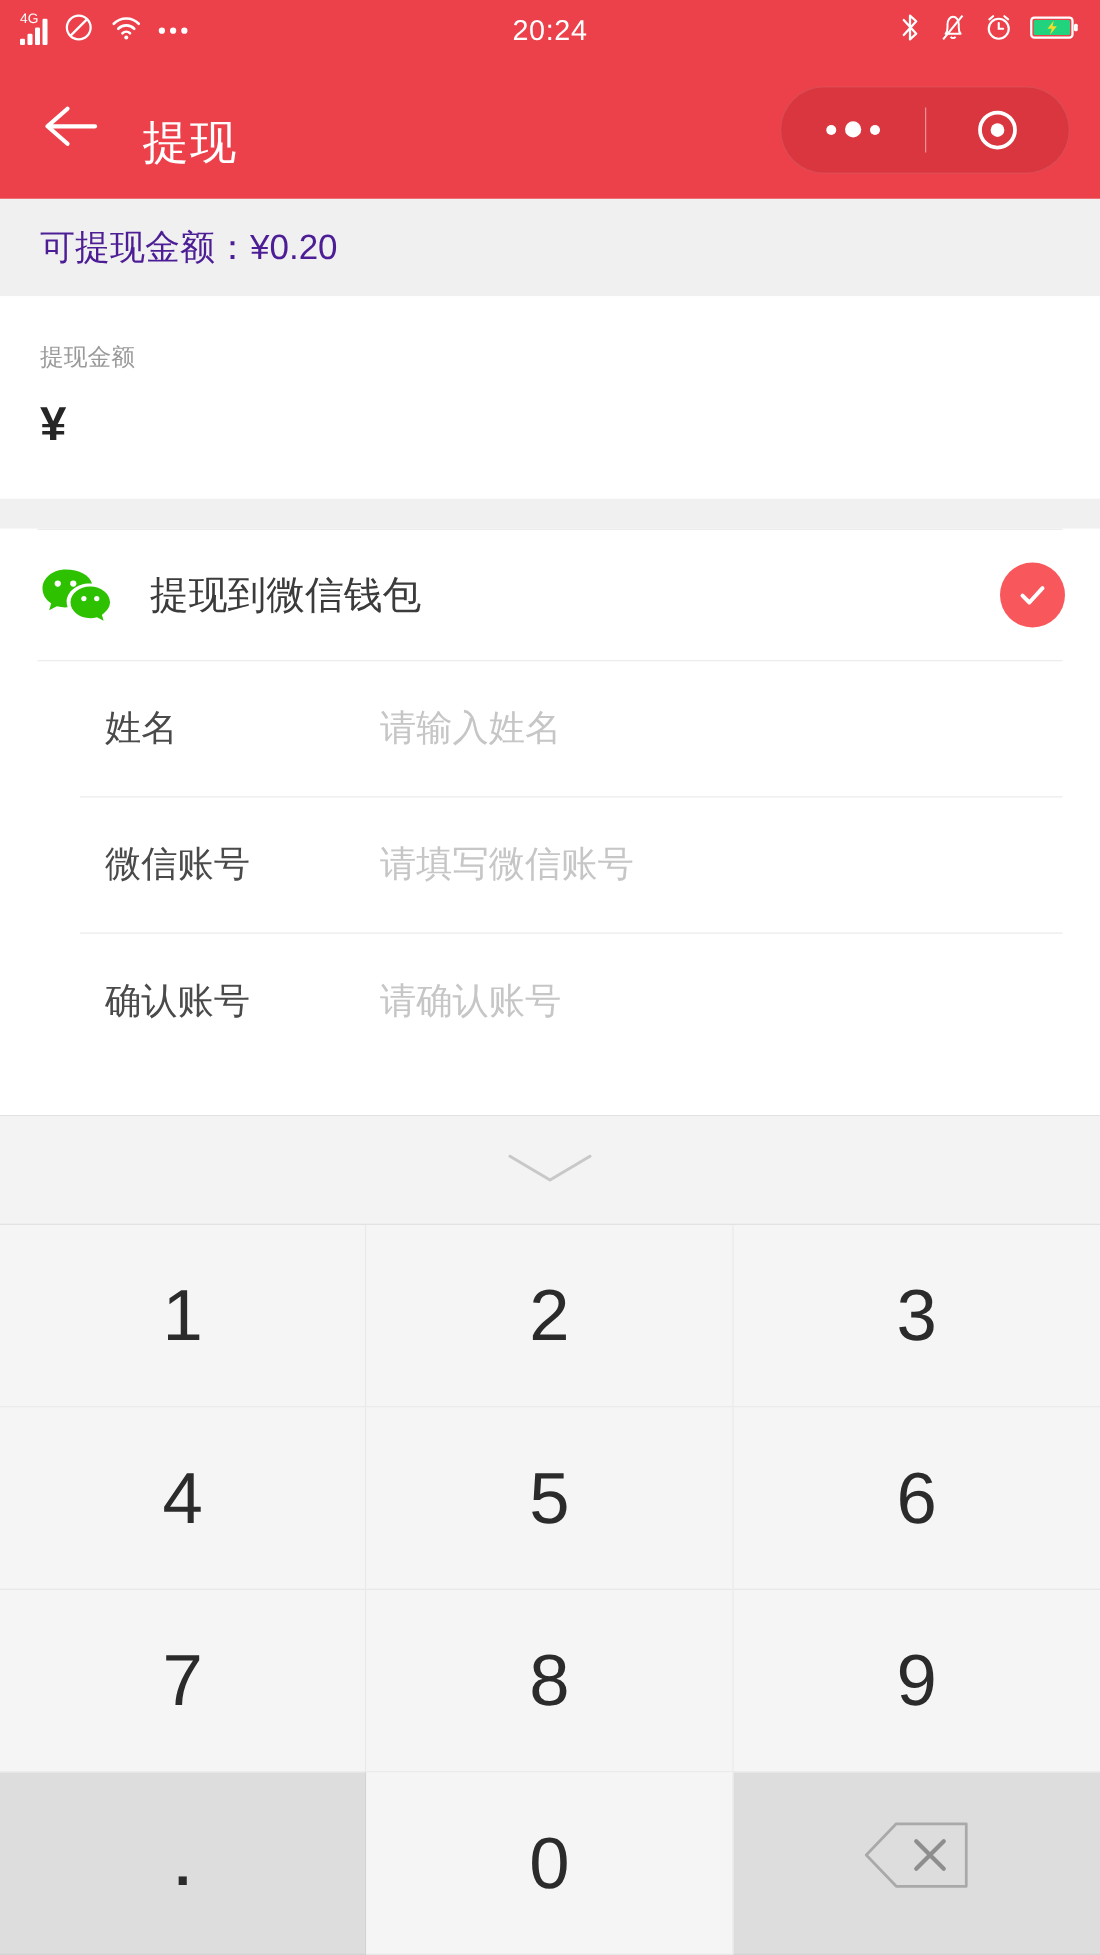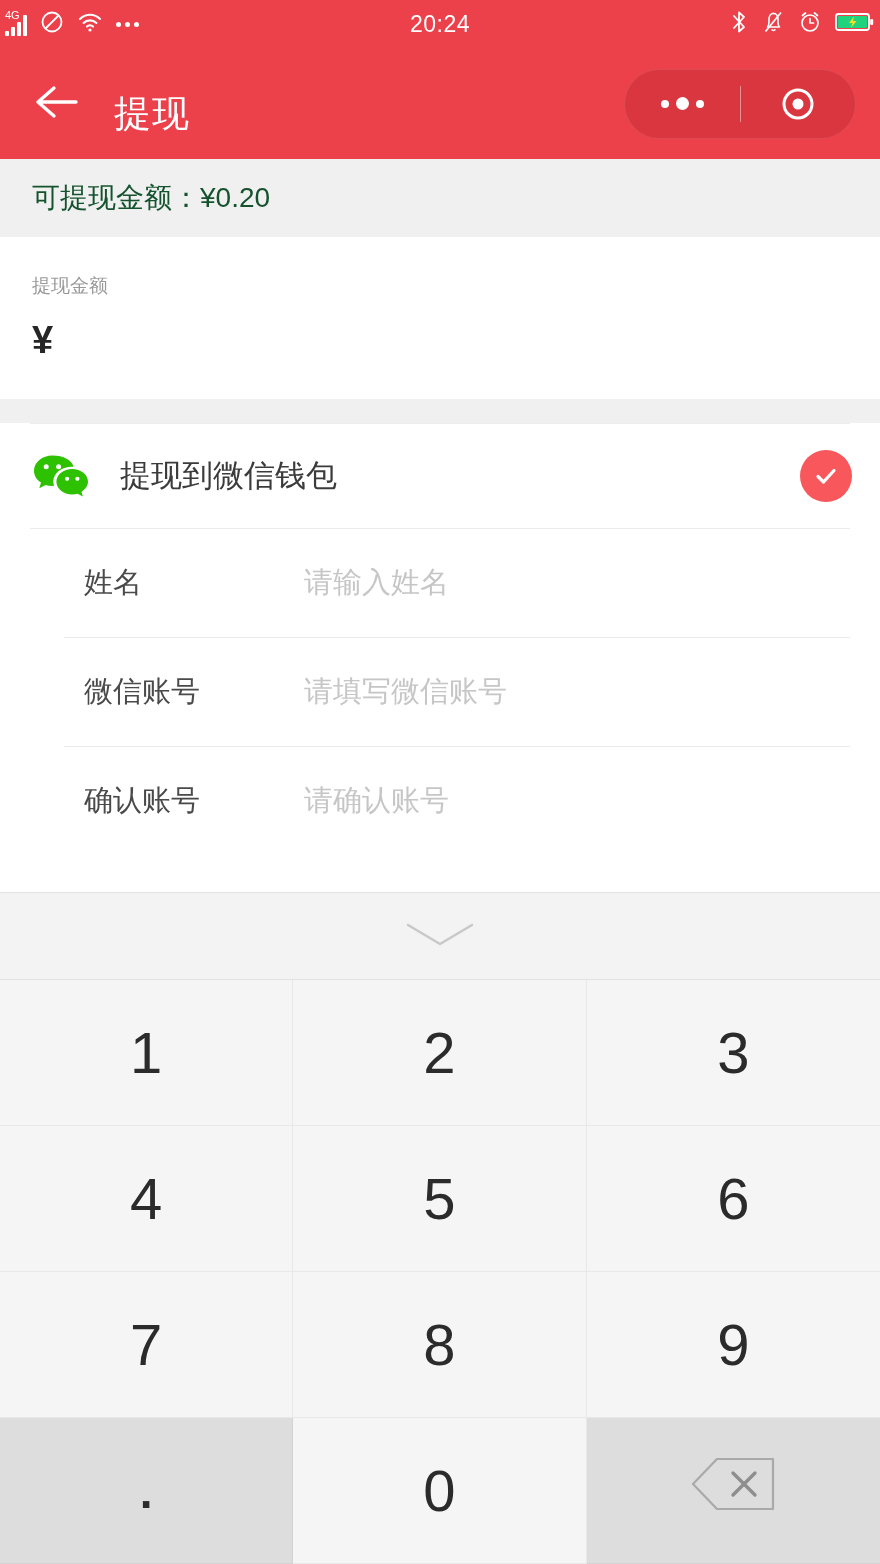--- a/index.html
+++ b/index.html
@@ -15,21 +15,21 @@
     position: relative;
   }
 
   
   .statusbar {
     height: 48px;
     background: #ec414b;
     display: flex;
     align-items: center;
     position: relative;
-    padding: 0 5px;
+    padding: 0 16px;
     box-sizing: border-box;
   }
   .sb-left {
     display: flex;
     align-items: center;
     gap: 13px;
   }
   .sb-right {
     display: flex;
     align-items: center;
@@ -134,21 +134,21 @@
   }
 
   
   .balance-band {
     background: #f0f0f0;
     height: 78px;
     display: flex;
     align-items: center;
     padding-left: 32px;
     box-sizing: border-box;
-    color: #14532d;
+    color: #4c1d95;
     font-size: 28px;
   }
   .section-white {
     background: #ffffff;
   }
   .amount-label {
     padding: 36px 0 0 32px;
     color: #9a9a9a;
     font-size: 19px;
   }

